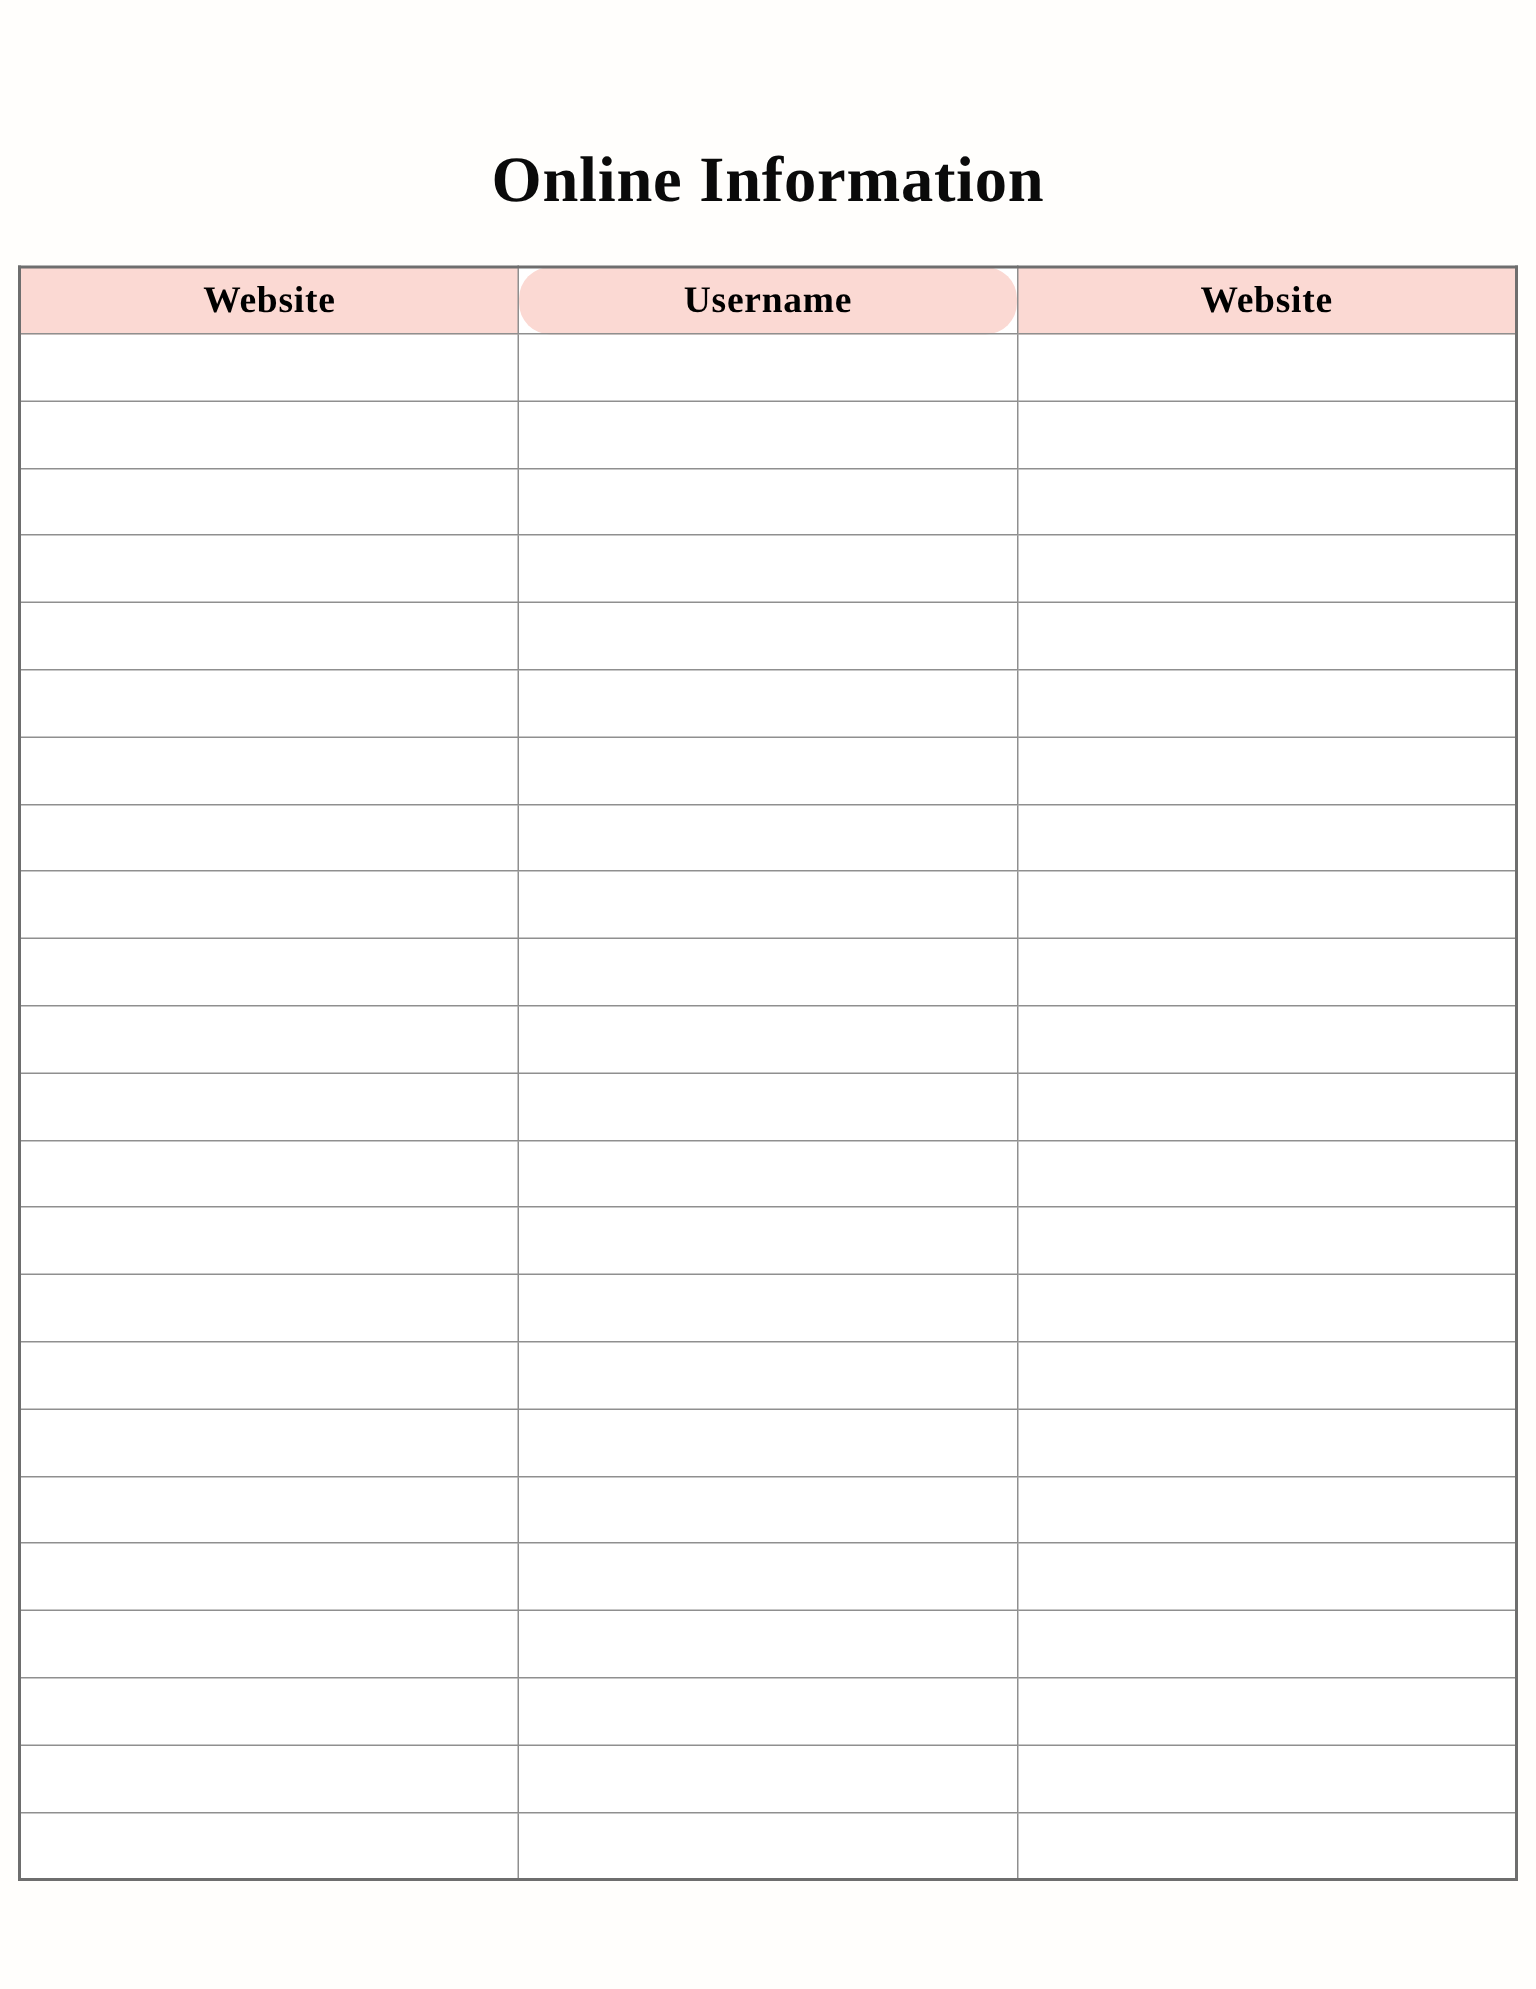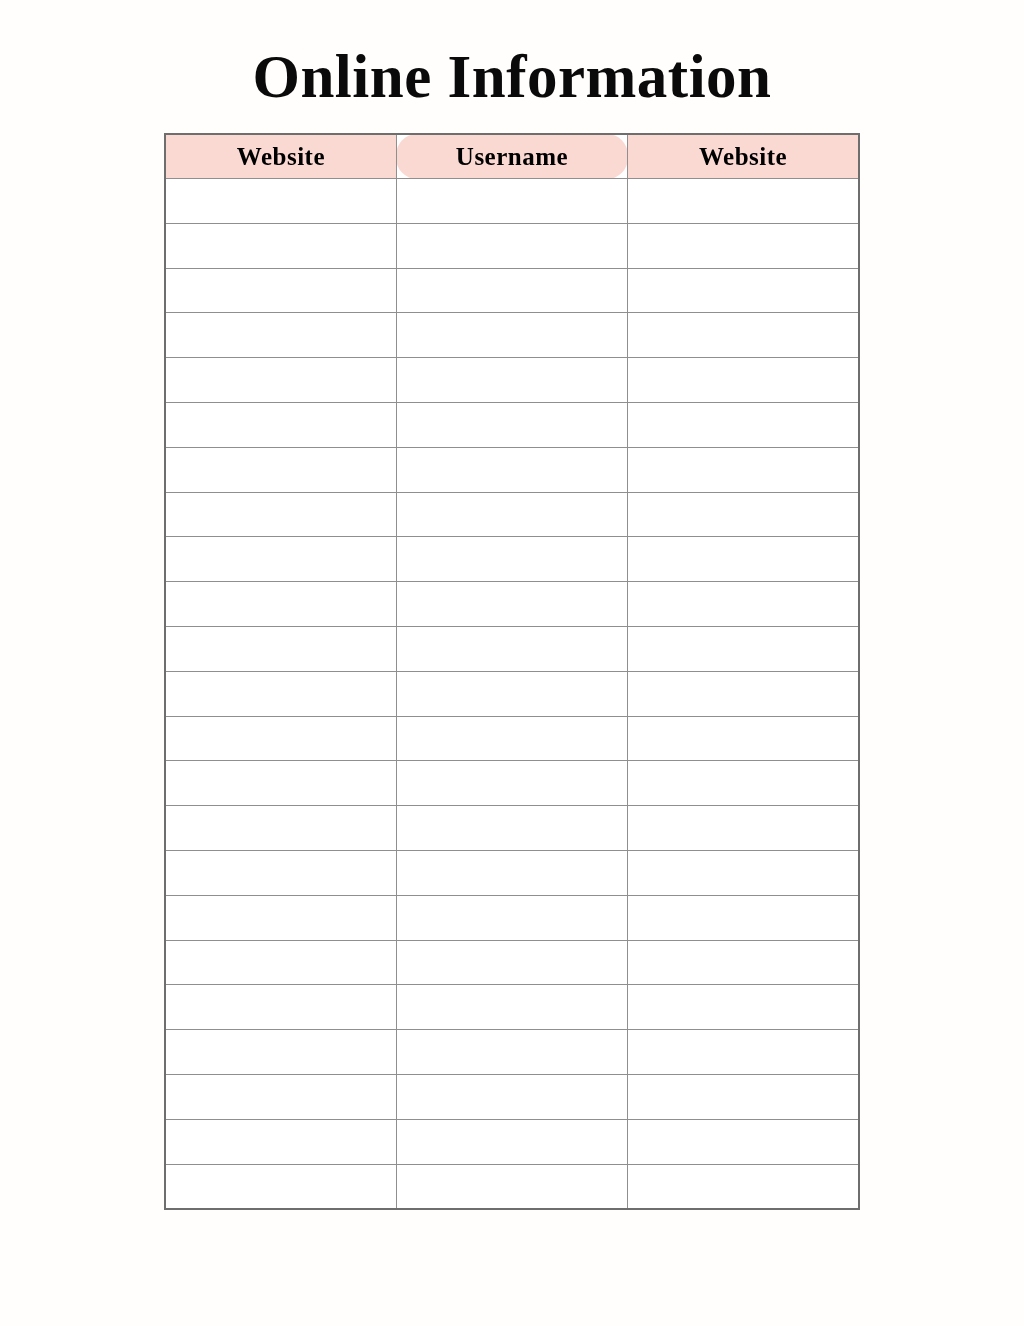--- a/index.html
+++ b/index.html
@@ -9,31 +9,31 @@
   body {
     width: 1024px;
     height: 1326px;
     background: #fffefc;
     font-family: "Liberation Serif", "DejaVu Serif", serif;
     color: #000;
     overflow: hidden;
   }
   .page-title {
     margin: 0;
-    padding-top: 44px;
+    padding-top: 88px;
     height: 66px;
     text-align: center;
-    font-size: 61px;
+    font-size: 43px;
     line-height: 66px;
     font-weight: 700;
     letter-spacing: 0.5px;
     color: #0a0a0a;
   }
   table.info-table {
-    width: 696px;
+    width: 1000px;
     margin: 23px auto 0 auto;
     border-collapse: collapse;
     table-layout: fixed;
     background: #ffffff;
   }
   table.info-table th,
   table.info-table td {
     border: 1px solid #8f8f8f;
     padding: 0;
   }

